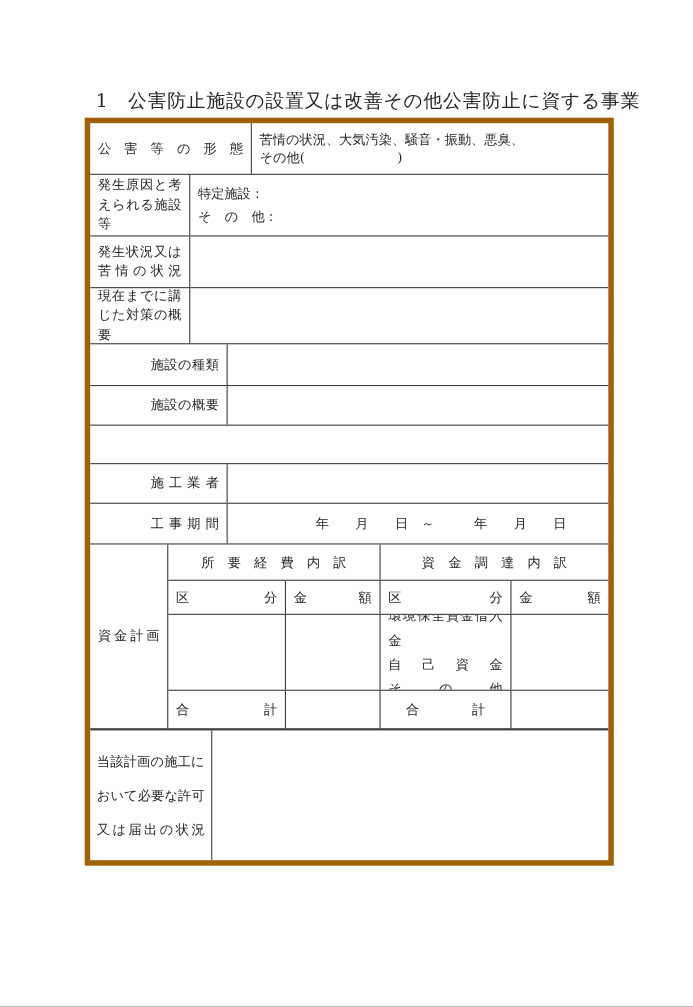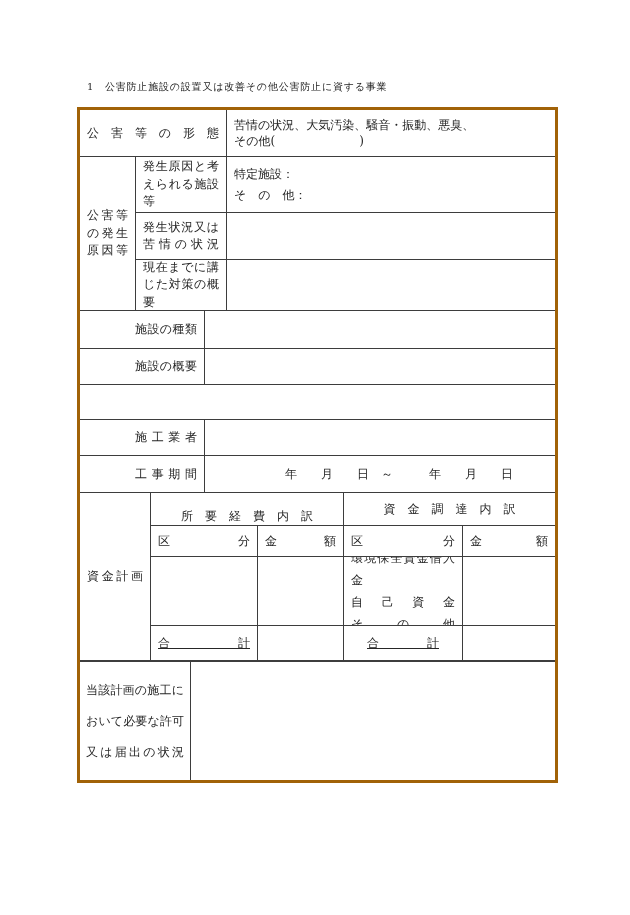--- a/index.html
+++ b/index.html
@@ -7,26 +7,26 @@
     position:relative;
     width:630px;height:915px;
     background:#ffffff;
     font-family:"DejaVu Serif","Liberation Serif",serif;
     color:#262626;
     font-size:12px;
     overflow:hidden;
   }
   .doc-title{
     position:absolute;left:87px;top:80px;
-    font-size:10px;letter-spacing:0.8px;
+    font-size:17px;letter-spacing:0.8px;
     white-space:pre;
   }
   .tbl{
     position:absolute;left:77px;top:107px;width:481px;
-    border:3px solid #a16207;
+    border:5px solid #a16207;
     box-sizing:border-box;
     background:#fff;
   }
   .sec{display:flex;box-sizing:border-box;}
   .bb{border-bottom:1px solid #3d3d3d;}
   .bb2{border-bottom:2px solid #3d3d3d;}
   .br{border-right:1px solid #3d3d3d;}
   .cell{
     display:flex;align-items:center;
     box-sizing:border-box;
@@ -41,27 +41,27 @@
     display:block;width:100%;
     text-align:justify;text-align-last:justify;
     white-space:pre-line;
   }
   .pre{white-space:pre;}
   .prelines{white-space:pre-line;}
   .center{justify-content:center;}
   
   .h47{height:47px;} .h56{height:56px;} .h46{height:47px;} .h50{height:50px;}
   .h38{height:38px;} .h36{height:36px;} .h35{height:35px;}
-  .h33{height:33px;} .h31{height:31px;} .h69{height:69px;} .h34{height:34px;text-decoration:underline;}
+  .h33{height:33px;} .h31{height:31px;} .h69{height:69px;} .h34{height:34px;}
   .h118{height:118px;gap:16px;}
   .wA{width:147px;}
   .wB1{width:56px;} .wB2{width:91px;}
   .wC1{width:71px;} .wC2{width:77px;margin-left:48px;}
   .wD1{width:71px;}
-  .wDa{width:107px;} .wDb{width:86px;} .wDc{width:119px;} .wDhdr{width:193px;align-items:flex-end;}
+  .wDa{width:107px;} .wDb{width:86px;} .wDc{width:119px;} .wDhdr{width:193px;}
   .wE1{width:111px;}
   .lh16{line-height:16px;}
   .lh175{line-height:17.5px;justify-content:flex-end;}
   .lh20{line-height:20px;}
   .lh21{line-height:21px;}
   .lh22{line-height:22px;}
   .lh31{line-height:31px;}
   .valueA{flex-direction:column;align-items:flex-start;justify-content:center;}
   .period-cell{padding-left:80px;}
 </style>
@@ -78,25 +78,20 @@
       <div class="cell wA br">
         <span class="jlabel">公害等の形態</span>
       </div>
       <div class="cell flex1 valueA lh16">
         <div class="pre">苦情の状況、大気汚染、騒音・振動、悪臭、</div>
         <div class="pre">その他(　　　　　　　)</div>
       </div>
     </div>
 
     <div class="sec bb">
-      <div class="cell wB1 br lh175">
-        <span class="jlabel">公害等
-の発生
-原因等</span>
-      </div>
       <div class="colflex">
         <div class="row h56 bb">
           <div class="cell wB2 br lh175">
             <span class="jlabel">発生原因と考
 えられる施設
 等</span>
           </div>
           <div class="cell flex1 lh21">
             <span class="prelines">特定施設：
 そ　の　他：</span>

